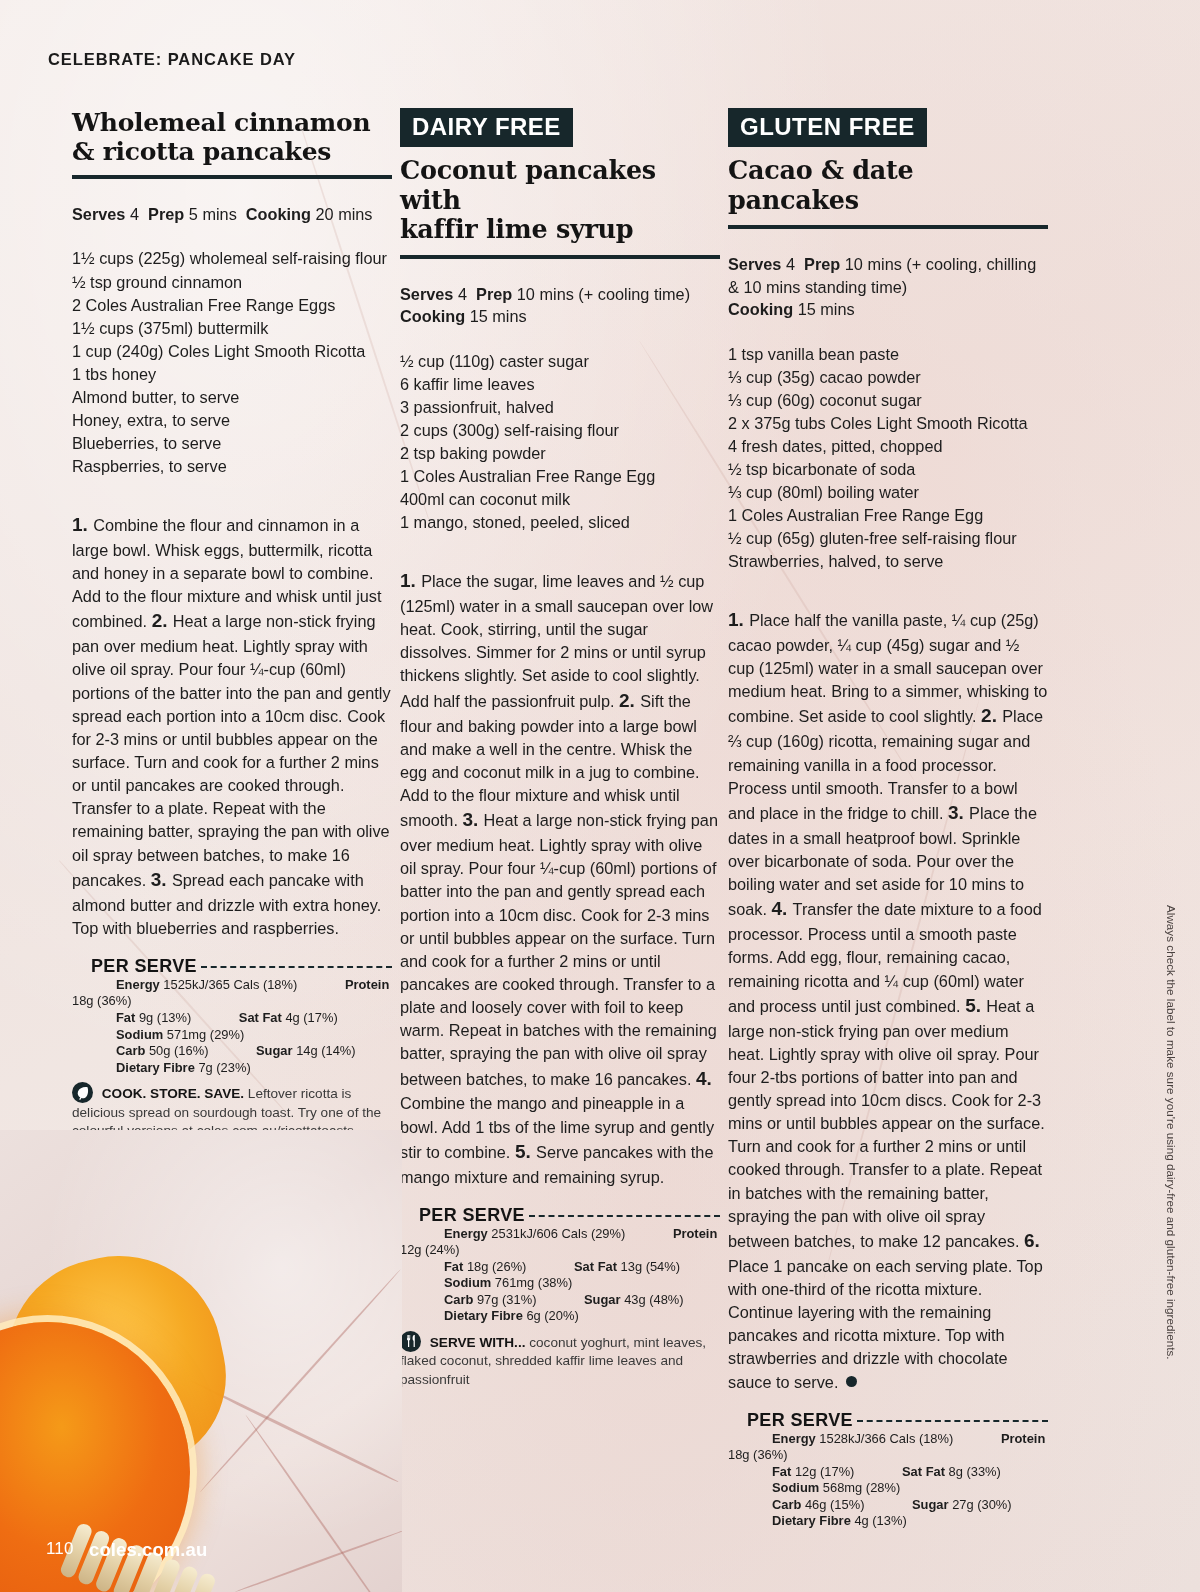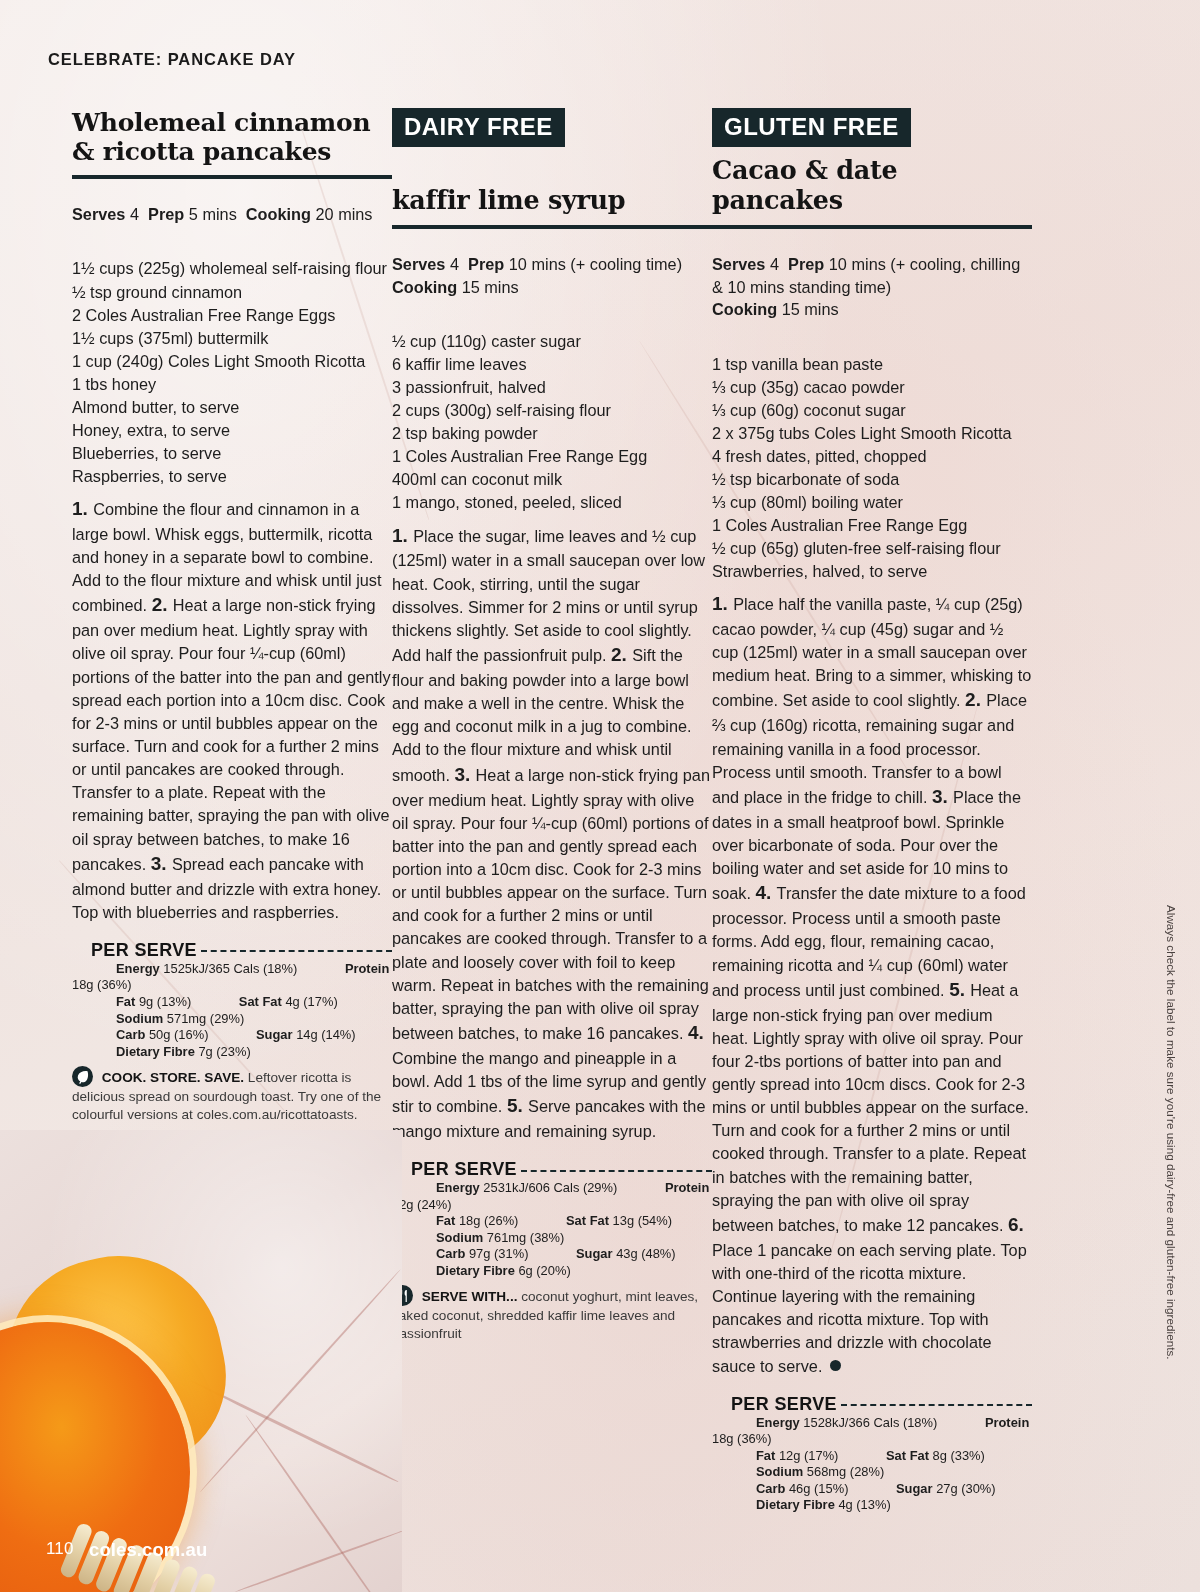--- a/index.html
+++ b/index.html
@@ -24,46 +24,46 @@
   .v1{width:520px;height:2px;left:640px;top:340px;transform:rotate(58deg);}
   .v2{width:420px;height:1.5px;left:300px;top:120px;transform:rotate(72deg);}
   .v3{width:600px;height:2px;left:980px;top:700px;transform:rotate(105deg);}
   .v4{width:340px;height:1.5px;left:60px;top:860px;transform:rotate(48deg);}
 
   .kicker{
     position:absolute;left:48px;top:50px;
     font-size:16.5px;font-weight:bold;letter-spacing:.055em;color:#1b1b1b;
   }
 
-  .cols{position:absolute;left:72px;top:108px;width:1060px;display:flex;gap:0;}
+  .cols{position:absolute;left:72px;top:108px;width:1060px;display:flex;gap:8px;}
   .col{width:320px;}
 
   .badge{
     display:inline-block;background:#17272b;color:#fff;
     font-size:24px;font-weight:bold;letter-spacing:.02em;
     padding:5px 12px 6px 12px;margin-bottom:9px;
   }
   .recipe-title{
     font-family:"DejaVu Serif", serif;
     font-weight:bold;font-size:25.5px;line-height:1.16;
     letter-spacing:-.012em;color:#141414;margin:0 0 0 0;
   }
   .c1 .recipe-title{font-size:25px;}
   .rule{height:4px;background:#17272b;margin-top:9px;margin-bottom:12px;}
   .c2 .rule,.c3 .rule{margin-top:10px;}
 
   .meta{font-size:16.3px;line-height:1.38;color:#1d1d1d;margin-top:24px;}
   .meta b{font-weight:bold;}
 
   .ingredients{
-    margin-top:32px;font-size:16.3px;line-height:1.415;color:#1d1d1d;
+    margin-top:22px;font-size:16.3px;line-height:1.415;color:#1d1d1d;
   }
   .ing{padding-left:16px;text-indent:-16px;}
 
-  .method{margin-top:8px;font-size:16.3px;line-height:1.42;color:#1d1d1d;text-align:left;}
+  .method{margin-top:34px;font-size:16.3px;line-height:1.42;color:#1d1d1d;text-align:left;}
   .method .sn{font-weight:bold;font-size:19px;}
 
   .nutr{margin-top:16px;}
   .nutr-head{
     display:flex;align-items:center;gap:4px;
     font-size:18px;font-weight:bold;letter-spacing:.02em;color:#141414;padding-left:19px;
   }
   .dashes{flex:1;border-top:2px dashed #17272b;height:0;margin-top:2px;}
   .nutr-line{font-size:12.9px;line-height:1.28;color:#1d1d1d;}
   .nutr-line b{font-weight:bold;padding-left:44px;}
@@ -192,21 +192,21 @@
             </svg>
         </span>
         <span class="tip-label">COOK. STORE. SAVE.</span>
         <span>Leftover ricotta is delicious spread on sourdough toast. Try one of the colourful versions at coles.com.au/ricottatoasts.</span>
       </div>
     </div>
 
     <div class="col c2">
       <div class="badge">DAIRY FREE</div>
       <h2 class="recipe-title">
-        <br>
+        <span>Coconut pancakes with</span><br>
         <span>kaffir lime syrup</span>
       </h2>
       <div class="rule"></div>
       <div class="meta">
         <b>Serves</b>
         <span>4</span>&nbsp;
         <b>Prep</b>
         <span>10 mins (+ cooling time)</span><br>
         <b>Cooking</b>
         <span>15 mins</span>

